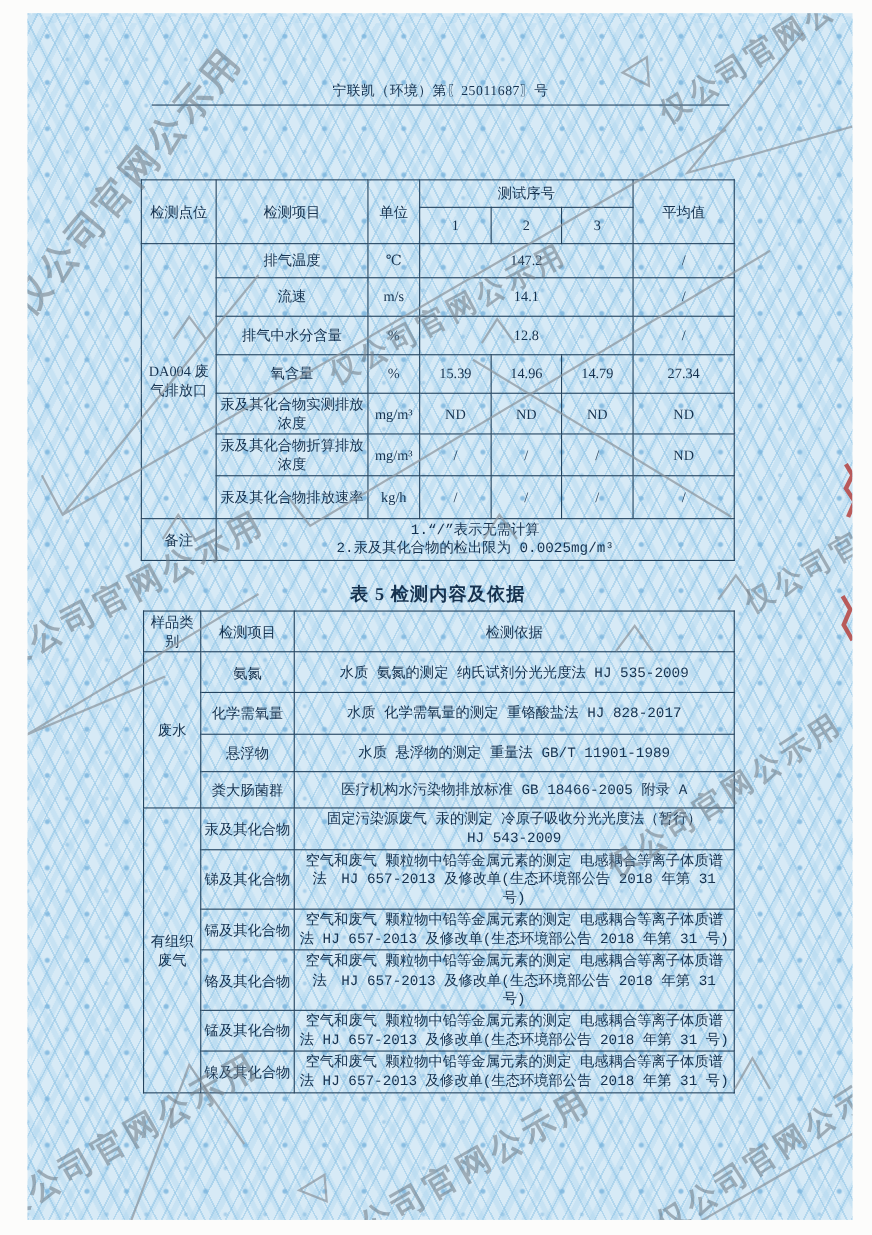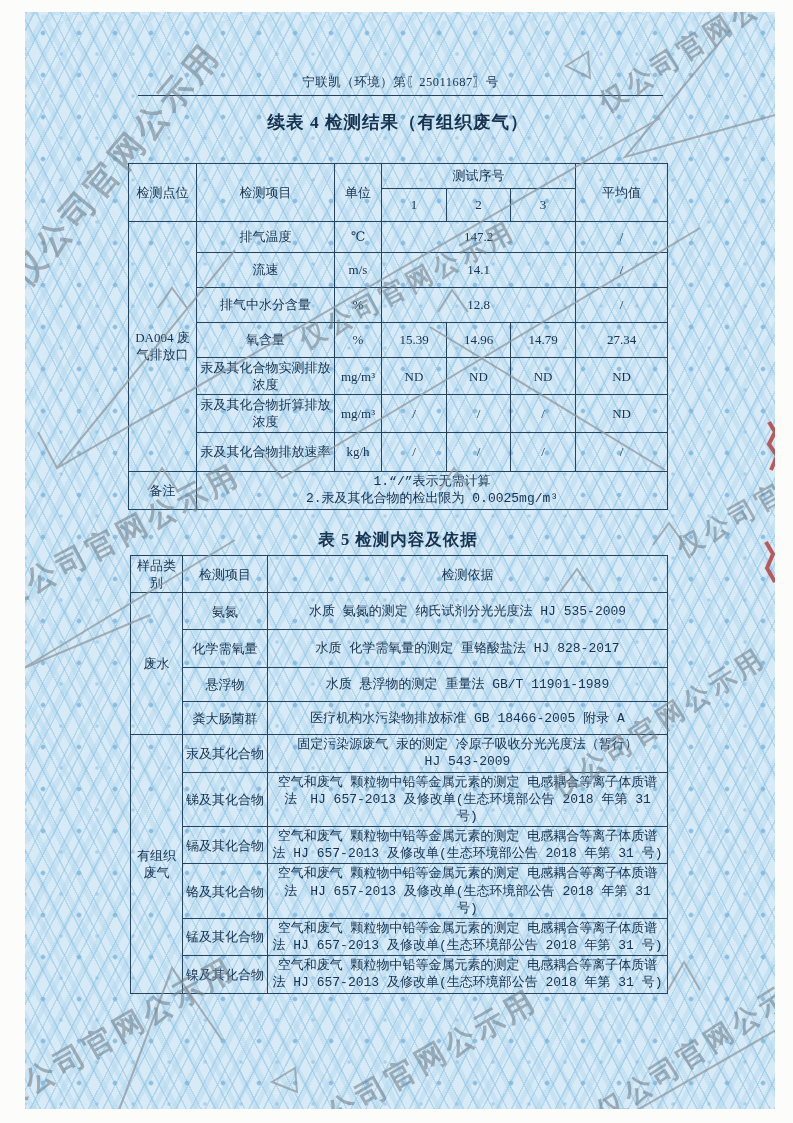--- a/index.html
+++ b/index.html
@@ -42,21 +42,20 @@
       letter-spacing:4px;transform-origin:0 100%;pointer-events:none;font-family:"Liberation Serif","DejaVu Serif",serif;}
   .marks{position:absolute;left:0;top:0;pointer-events:none;}
 </style>
 </head>
 <body>
 
 <div class="page">
   <div class="paper">
 
     <div class="abs ref-line" data-bind="header.ref_number">宁联凯（环境）第〖25011687〗号</div>
-    <div class="abs title1" data-bind="table4.title">续表 4 检测结果（有组织废气）</div>
 
     <table class="t t1">
       <colgroup>
         <col style="width:68px">
           <col style="width:138px">
           <col style="width:47px">
         <col style="width:65px">
           <col style="width:64px">
           <col style="width:65px">
           <col style="width:92px">

